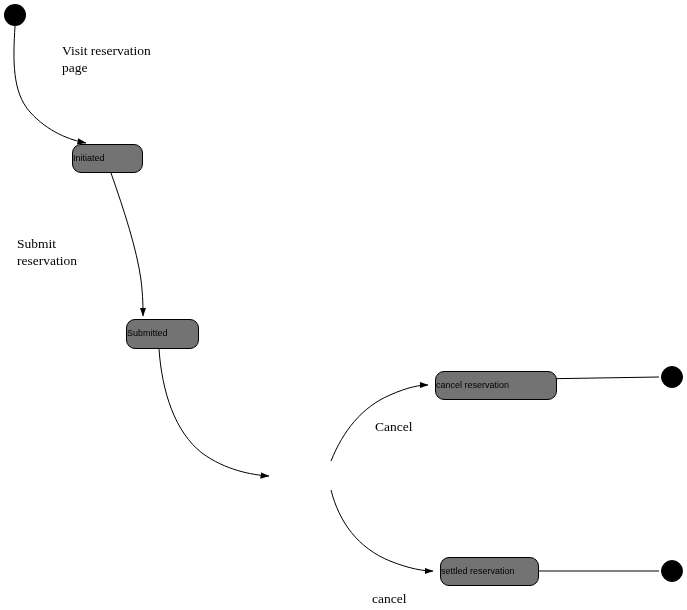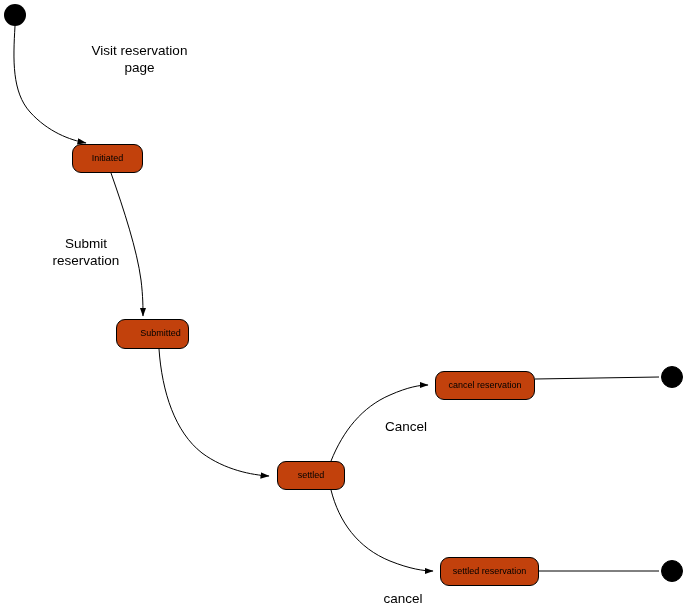--- a/index.html
+++ b/index.html
@@ -20,36 +20,36 @@
     left: 0;
     top: 0;
     width: 687px;
     height: 610px;
   }
   .state-node {
     position: absolute;
     box-sizing: border-box;
     border: 1px solid #000000;
     border-radius: 9px;
-    background: #c2410c;
+    background: #737373;
     display: flex;
     align-items: center;
-    justify-content: center;
+    justify-content: flex-start;
     text-align: center;
     color: #000000;
     font-size: 9px;
     font-family: "Liberation Sans", sans-serif;
     line-height: 1.1;
   }
   .edge-label {
     position: absolute;
     color: #000000;
     font-size: 13.5px;
-    font-family: Liberation Sans, sans-serif;
-    text-align: center;
+    font-family: Liberation Serif, serif;
+    text-align: left;
     line-height: 1.25;
     white-space: pre-line;
   }
   .terminal {
     position: absolute;
     border-radius: 50%;
     background: #000000;
   }
   .terminal.final {
     box-sizing: border-box;
@@ -83,44 +83,41 @@
 
     <path d="M539,571 L659,571" fill="none" stroke="#000000" stroke-width="1"></path>
   </svg>
 
   <div class="terminal" style="left:4px; top:4px; width:22px; height:22px;"></div>
 
   <div class="state-node" style="left:72px; top:144px; width:71px; height:29px;">
     <span>Initiated</span>
   </div>
 
-  <div class="state-node" style="left:116px; top:319px; width:73px; height:30px;padding-left:16px;">
+  <div class="state-node" style="left:126px; top:319px; width:73px; height:30px;">
     <span>Submitted</span>
   </div>
 
-  <div class="state-node" style="left:277px; top:461px; width:68px; height:29px;">
-    <span>settled</span>
-  </div>
 
-  <div class="state-node" style="left:435px; top:371px; width:100px; height:29px;">
+  <div class="state-node" style="left:435px; top:371px; width:122px; height:29px;">
     <span>cancel reservation</span>
   </div>
 
   <div class="state-node" style="left:440px; top:557px; width:99px; height:29px;">
     <span>settled reservation</span>
   </div>
 
   <div class="terminal final" style="left:661px; top:366px; width:22px; height:22px;"></div>
 
   <div class="terminal final" style="left:661px; top:560px; width:22px; height:22px;"></div>
 
   <div class="edge-label" style="left:62px; top:43px; width:155px;">Visit reservation
 page</div>
 
-  <div class="edge-label" style="left:24px; top:236px; width:124px;">Submit
+  <div class="edge-label" style="left:17px; top:236px; width:124px;">Submit
 reservation</div>
 
 
   <div class="edge-label" style="left:375px; top:419px; width:62px;">Cancel</div>
 
   <div class="edge-label" style="left:372px; top:591px; width:62px;">cancel</div>
 
 </div>
 
 </body></html>

